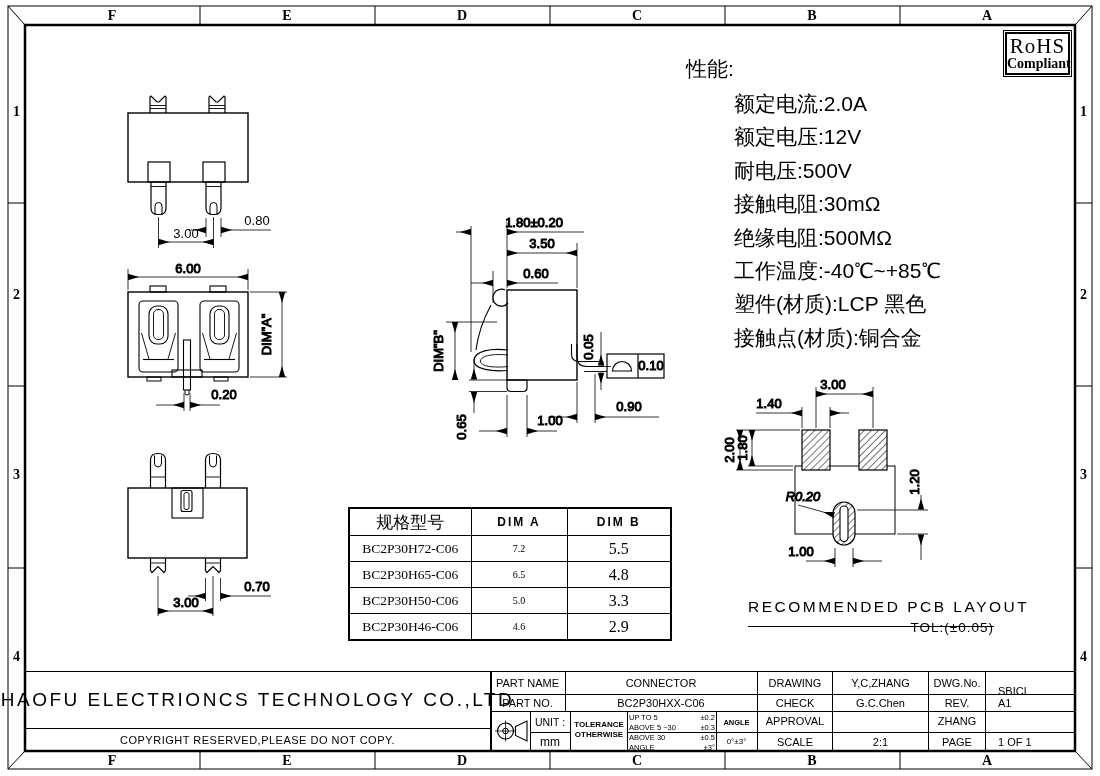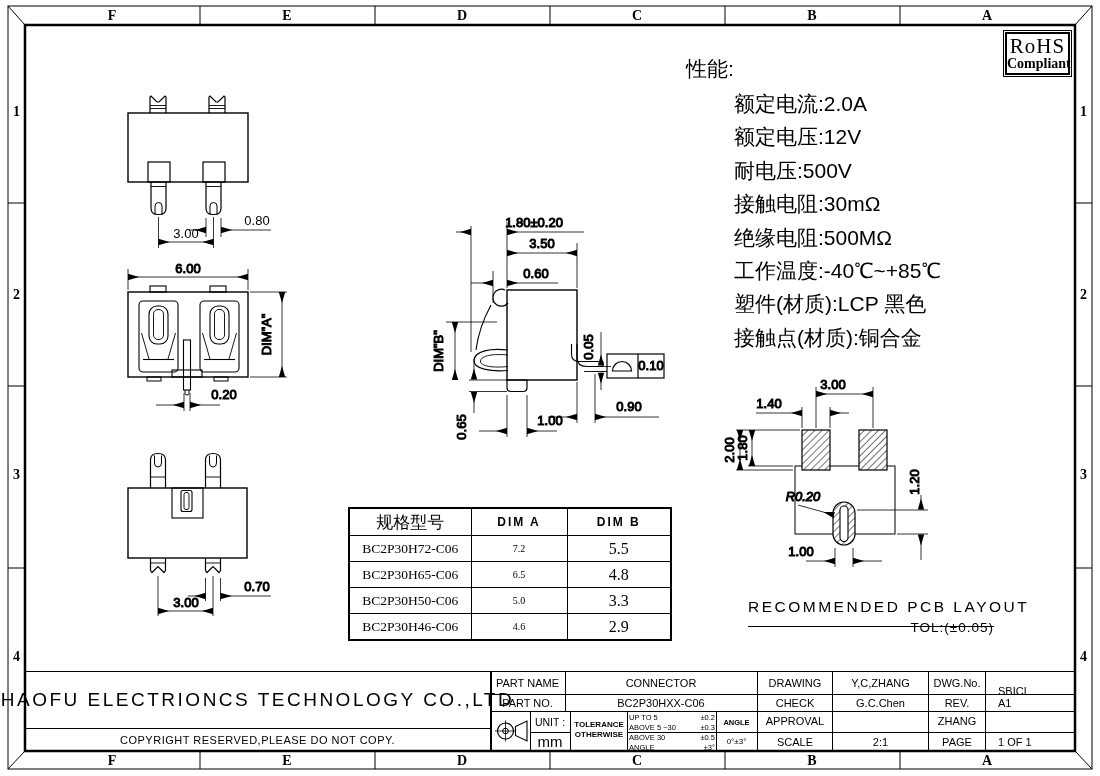--- a/index.html
+++ b/index.html
@@ -378,21 +378,21 @@
   <div class="tbc" style="left:808px;top:39px;width:95px;height:20px"></div>
   <div class="tbc" style="left:904px;top:39px;width:56px;height:20px">ZHANG</div>
   <div class="tbc left" style="left:961px;top:39px;width:89px;height:20px"></div>
 
   <div class="tbc" style="left:733px;top:60px;width:74px;height:19px">SCALE</div>
   <div class="tbc" style="left:808px;top:60px;width:95px;height:19px">2:1</div>
   <div class="tbc" style="left:904px;top:60px;width:56px;height:19px">PAGE</div>
   <div class="tbc left" style="left:961px;top:60px;width:89px;height:19px">1 OF 1</div>
 
   <div class="tbc" style="left:506px;top:41px;width:38px;height:18px;font-size:10.5px">UNIT :</div>
-  <div class="tbc" style="left:506px;top:60px;width:38px;height:19px;font-size:15px">mm</div>
+  <div class="tbc" style="left:506px;top:60px;width:38px;height:19px;font-size:12px">mm</div>
   <div class="abs" style="left:546px;top:48px;width:56px">
     <div class="tiny">TOLERANCE</div>
     <div class="tiny">OTHERWISE</div>
   </div>
   <div class="tolrow" style="top:40.5px">
     <span class="lab">UP TO 5</span>
     <span class="val">±0.2</span>
   </div>
   <div class="tolrow" style="top:50.5px">
     <span class="lab">ABOVE 5 ~30</span>

